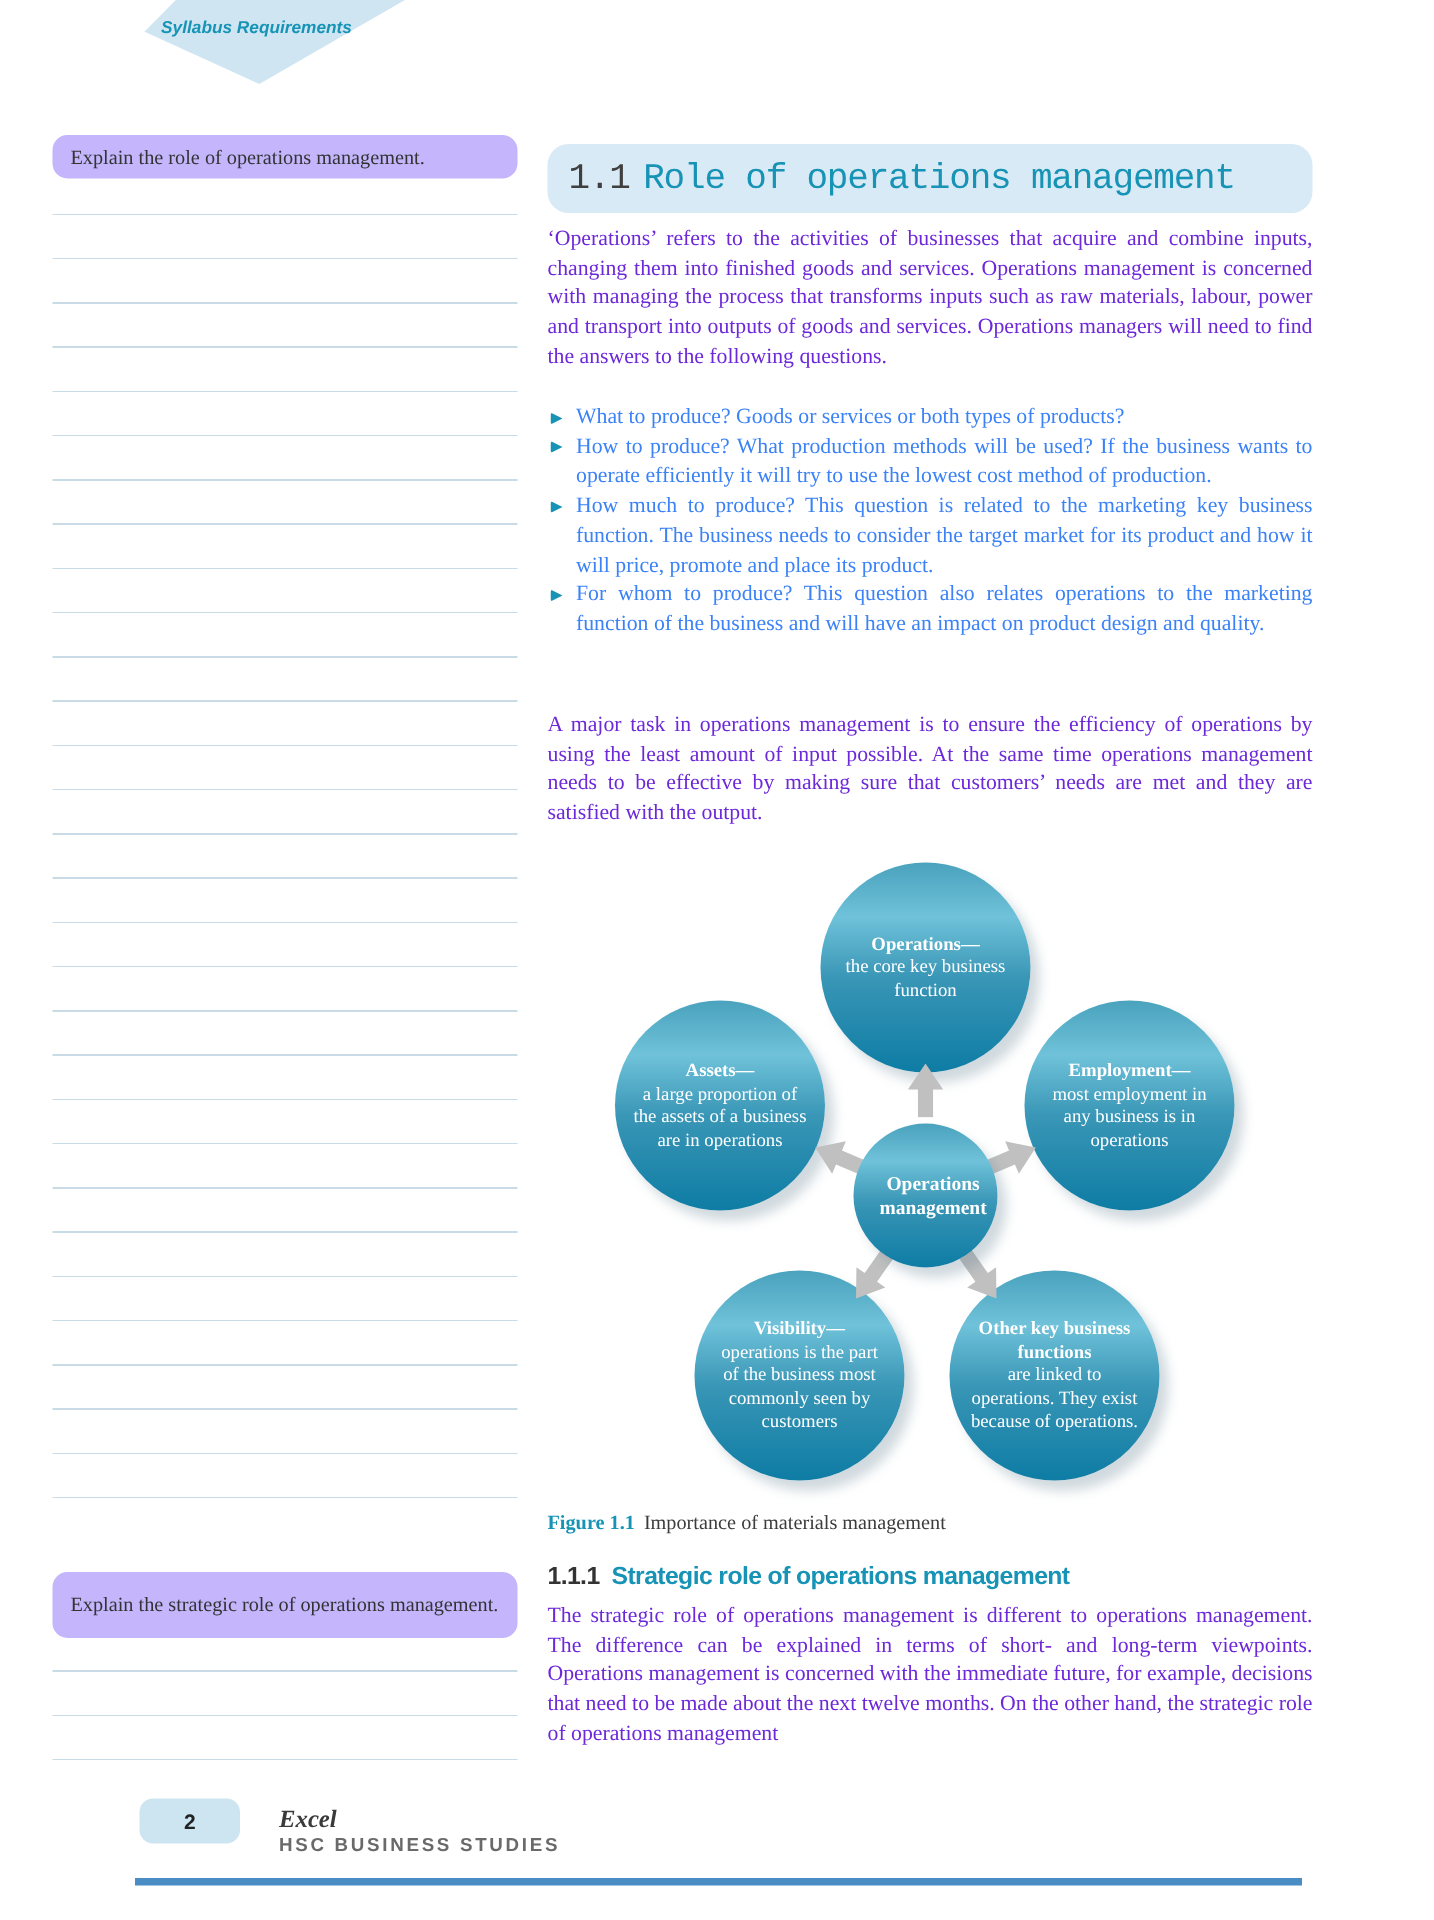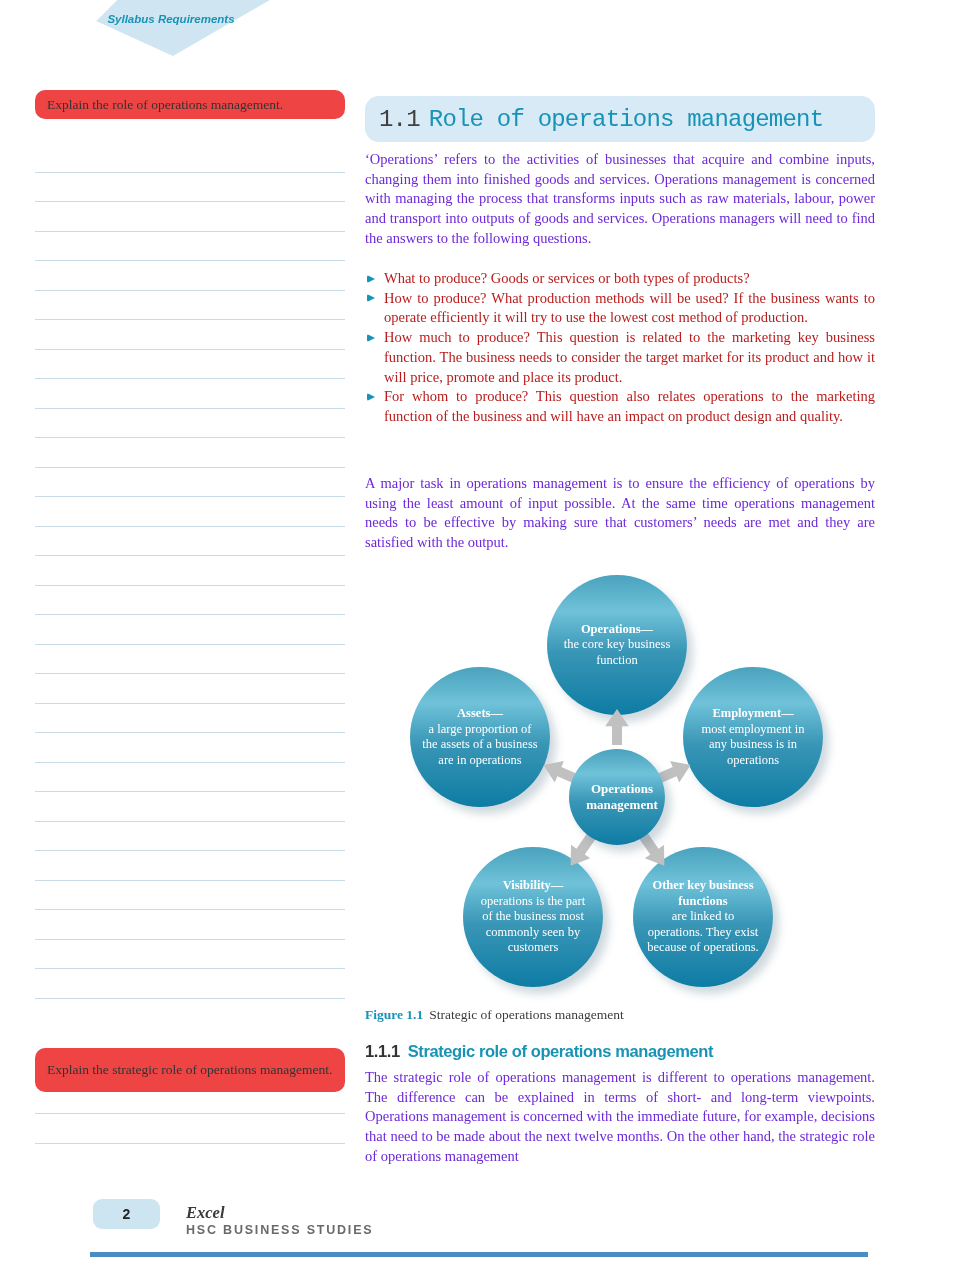--- a/index.html
+++ b/index.html
@@ -10,21 +10,21 @@
   .ribbon{position:absolute;left:42px;top:0;width:235px;height:56px;font-style:italic;}
   .ribbon-main{position:absolute;inset:0;background:#cfe6f2;
                clip-path:polygon(3.4% 0,97% 0,55.7% 100%);}
   .ribbon-notch{position:absolute;inset:0;background:#ffffff;
                clip-path:polygon(3.4% 0,32% 0,16% 68%);}
   .ribbon-label{position:absolute;left:34px;top:13px;width:190px;text-align:center;
                font-family:"Liberation Sans",sans-serif;font-weight:bold;font-size:11.5px;
                color:#1793b6;}
 
   
-  .note-box{position:absolute;left:35px;width:310px;background:#ef4444;border-radius:10px;
+  .note-box{position:absolute;left:35px;width:310px;background:#c4b5fd;border-radius:10px;
             display:flex;align-items:center;}
   .note-box .note-text{padding:4px 12px;font-size:13.5px;line-height:17.5px;color:#333;}
   .note-box1{top:90px;min-height:29px;}
   .note-box2{top:1048px;min-height:44px;}
   .rules{position:absolute;left:35px;width:310px;
          background-image:repeating-linear-gradient(to bottom,
            transparent 0,transparent 28.5px,#c9dbe6 28.5px,#c9dbe6 29.5px);}
   .rules1{top:113.5px;height:886px;}
   .rules2{top:1084.5px;height:89px;}
 
@@ -36,21 +36,21 @@
   .heading-box .ttl{color:#1793b6;}
 
   .para{position:absolute;left:365px;width:510px;font-size:14.5px;line-height:19.7px;
         text-align:justify;color:#6d28d9;}
   .para-intro{top:150px;}
   .para-eff{top:474px;}
   .para-strat{top:1068px;}
 
   .bullets{position:absolute;left:365px;top:269px;width:510px;margin:0;padding:0;list-style:none;}
   .bullets li{position:relative;padding-left:19px;font-size:14.5px;line-height:19.7px;
-              text-align:justify;color:#b91c1c;}
+              text-align:justify;color:#3b82f6;}
   .bullet-icon{position:absolute;left:2px;top:5.5px;width:0;height:0;
                border-left:8px solid #1793b6;border-top:4.5px solid transparent;
                border-bottom:4.5px solid transparent;border-radius:2px;}
 
   
   .diagram{position:absolute;left:365px;top:560px;width:510px;height:440px;}
   .circle{position:absolute;border-radius:50%;display:flex;flex-direction:column;
           justify-content:center;align-items:center;text-align:center;color:#ffffff;
           background:linear-gradient(180deg,#4aa2bd 0%,#6fc2d9 26%,#3996b6 55%,#0e7ca4 100%);
           box-shadow:6px 7px 8px rgba(100,130,145,0.30);}
@@ -179,21 +179,21 @@
       </div>
     </div>
     <div class="circle c-center">
       <div class="node-text">
         <span class="node-title">Operations management</span>
       </div>
     </div>
   </div>
 
   <div class="figure-caption">
-    <span class="fig-label">Figure 1.1</span><span>Strategic of operations management</span>
+    <span class="fig-label">Figure 1.1</span><span>Importance of materials management</span>
   </div>
 
   <div class="subsection">
     <span class="num">1.1.1</span><span class="ttl">Strategic role of operations management</span>
   </div>
 
   <div class="para para-strat">The strategic role of operations management is different to operations management. The difference can be explained in terms of short- and long-term viewpoints. Operations management is concerned with the immediate future, for example, decisions that need to be made about the next twelve months. On the other hand, the strategic role of operations management</div>
 
   <div class="page-pill">2</div>
   <div class="brand-line">

